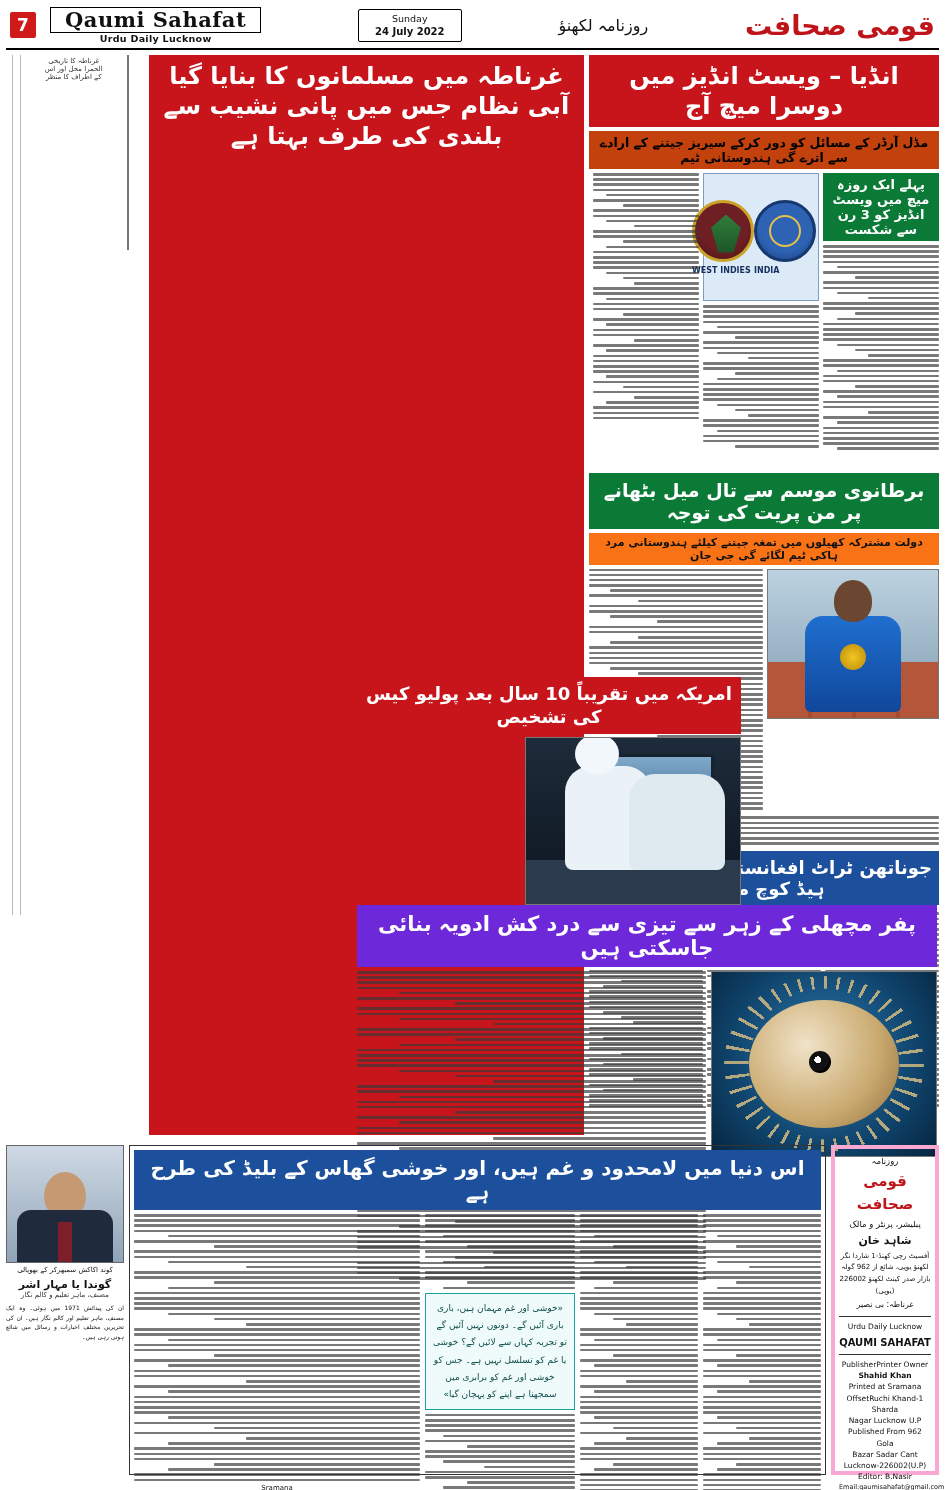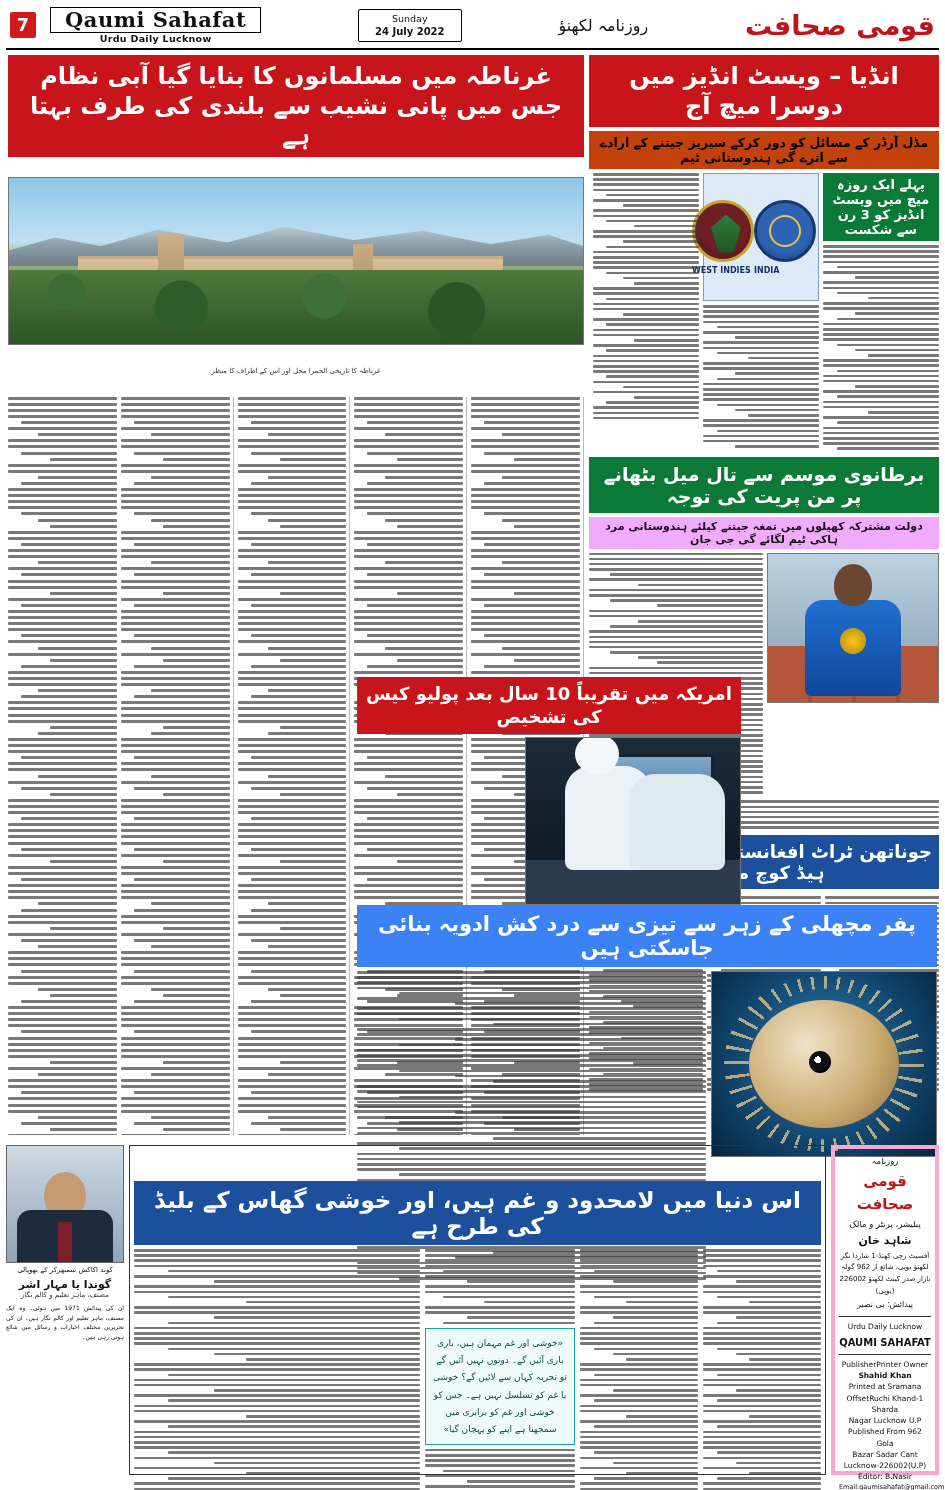--- a/index.html
+++ b/index.html
@@ -39,46 +39,46 @@
   .date-box .d2 { font-weight:bold; font-size:10px; }
   .ur-sub { font-size:16px; font-family:"DejaVu Sans",sans-serif; }
   .ur-logo {
     font-size:27px; font-weight:bold; color:#c0141b;
     font-family:"DejaVu Sans",sans-serif; line-height:1;
   }
 
   
   .body-grid { display:flex; gap:5px; margin-top:5px; height:1080px; direction:rtl;}
   .col-right { width:350px; display:flex; flex-direction:column; gap:4px;}
-  .col-left  { width:576px; display:flex; flex-direction:column; gap:20px;}
+  .col-left  { width:576px; display:flex; flex-direction:row; gap:20px;}
 
   
   .banner-red {
     background:#c8151b; color:#fff; text-align:center;
     font-weight:bold; padding:6px 4px; line-height:1.25;
   }
   .banner-red .h1 { font-size:24px; }
   .banner-yellow {
     background:#c2410c; color:#000; text-align:center;
     font-size:12.5px; font-weight:bold; padding:4px;
   }
   .banner-green {
     background:#0a7a36; color:#fff; text-align:center;
-    font-size:19px; font-weight:bold; padding:6px 4px;
+    font-size:19px; font-weight:bold; padding:6px 4px;margin-top:16px;
   }
   .banner-blue {
     background:#1c4f9c; color:#fff; text-align:center;
     font-size:18px; font-weight:bold; padding:6px 4px;
   }
   .banner-pink {
-    background:#3b82f6; color:#fff; text-align:center;
+    background:#6d28d9; color:#fff; text-align:center;
     font-size:21px; font-weight:bold; padding:7px 4px;
   }
   .banner-strip-yellow {
-    background:#f0abfc; color:#111; text-align:center;
+    background:#f97316; color:#111; text-align:center;
     font-size:11px; font-weight:bold; padding:3px;
   }
   .hl-green {
     background:#0a7a36; color:#fff; text-align:center;
     font-size:13px; font-weight:bold; padding:4px;
   }
   .colset { display:flex; gap:4px; }
   .colset > div { flex:1; }
   .rule { border-right:1px solid #bbb; padding-right:3px; }
 
@@ -1401,40 +1401,40 @@
   </div>
 
   <div class="bottom" style="position:absolute;left:6px;right:6px;top:1140px;">
 
     <div class="imprint">
       <div class="ur">روزنامہ</div>
       <div class="logo2">قومی صحافت</div>
       <div class="ur">پبلیشر، پرنٹر و مالک</div>
       <div class="ur" style="font-weight:bold;font-size:11px;">شاہد خان</div>
       <div class="ur" style="font-size:7px;">آفسیٹ رچی کھنڈ-1 شاردا نگر لکھنؤ یوپی، شائع از 962 گولہ بازار صدر کینٹ لکھنؤ 226002 (یوپی)</div>
-      <div class="ur" style="font-size:8px;">پیدائش: بی نصیر</div>
+      <div class="ur" style="font-size:8px;">غرناطہ: بی نصیر</div>
       <div class="hr"></div>
       <div>Urdu Daily Lucknow</div>
       <div class="nm">QAUMI SAHAFAT</div>
       <div class="hr"></div>
       <div>PublisherPrinter Owner</div>
       <div style="font-weight:bold;">Shahid Khan</div>
       <div>Printed at Sramana</div>
       <div>OffsetRuchi Khand-1 Sharda</div>
       <div>Nagar Lucknow U.P</div>
       <div>Published From 962 Gola</div>
       <div>Bazar Sadar Cant</div>
       <div>Lucknow-226002(U.P)</div>
       <div>Editor: B.Nasir</div>
       <div style="font-size:6.5px;">Email:qaumisahafat@gmail.com</div>
       <div>Mob:9565060730</div>
     </div>
 
     <div class="article">
-      <div class="banner-blue" style="font-size:23px;margin-top:31px;">اس دنیا میں لامحدود و غم ہیں، اور خوشی گھاس کے بلیڈ کی طرح ہے</div>
+      <div class="banner-blue" style="font-size:20px;">اس دنیا میں لامحدود و غم ہیں، اور خوشی گھاس کے بلیڈ کی طرح ہے</div>
       <div style="display:flex; gap:5px; margin-top:4px;">
         <div style="width:118px;">
           <div class="lines dense">
             <span></span>
               <span></span>
               <span></span>
               <span></span>
               <span></span>
               <span></span>
               <span></span>

